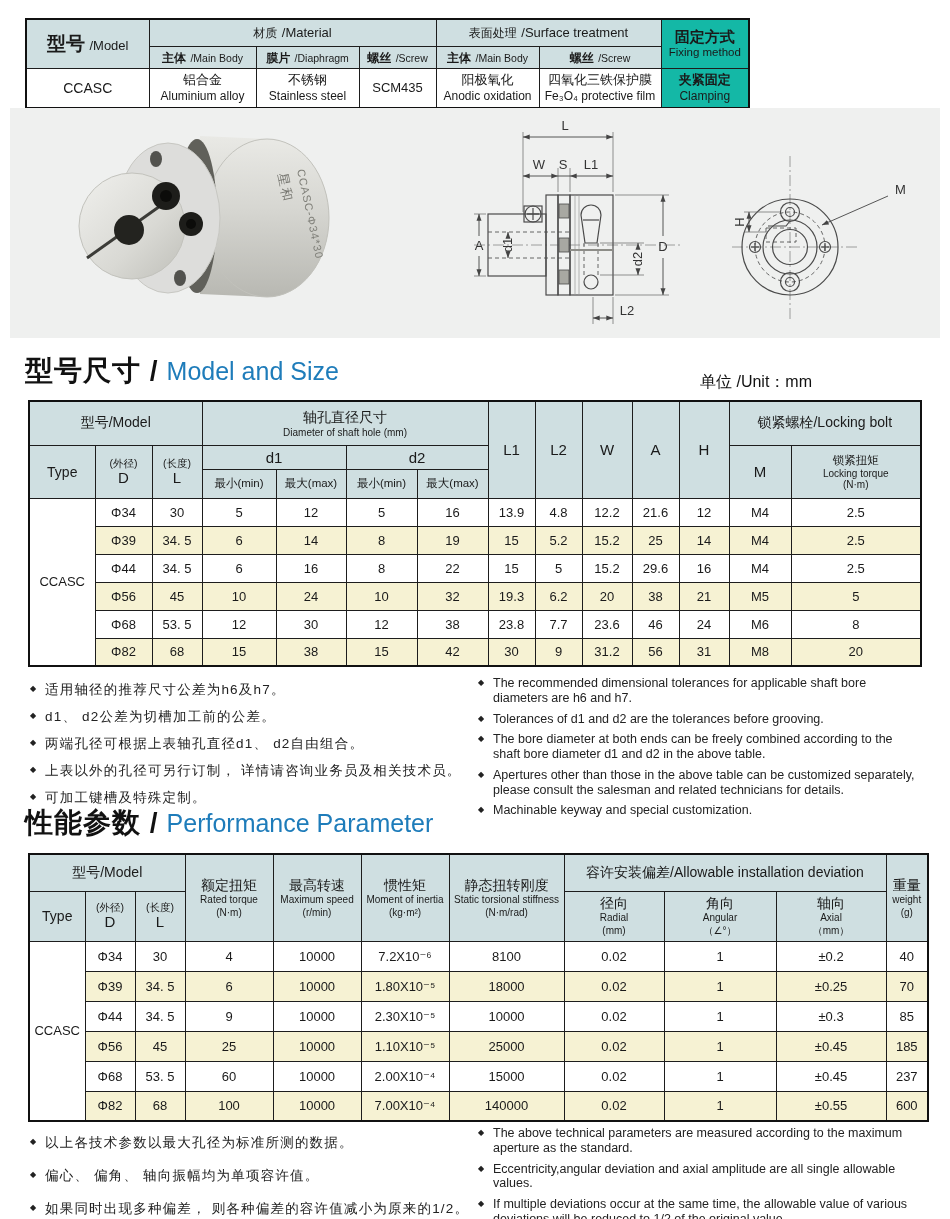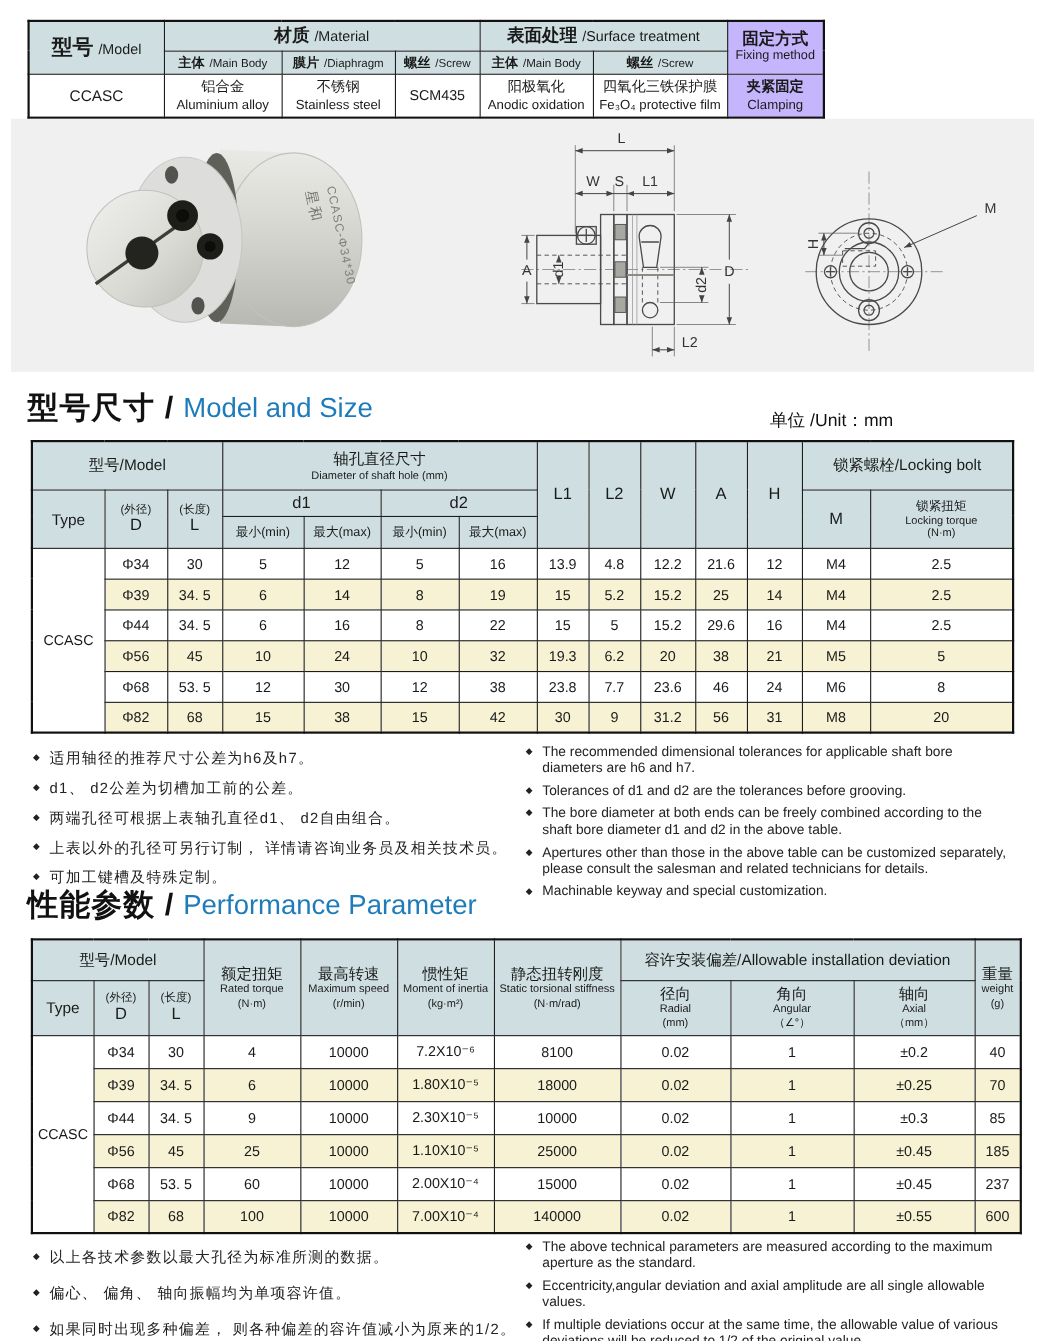--- a/index.html
+++ b/index.html
@@ -4,30 +4,30 @@
 <style>
   *{box-sizing:border-box;margin:0;padding:0}
   body{background:#fff;font-family:"Liberation Sans","DejaVu Sans",sans-serif;color:#1a1a1a}
   .page{position:relative;width:950px;height:1219px;background:#fff;overflow:hidden}
 
   
   table{border-collapse:collapse;table-layout:fixed}
   td,th{border:1.5px solid #1d1d1d;text-align:center;vertical-align:middle;padding:1px 2px;font-weight:normal;overflow:hidden}
   .spec,.tbl1,.tbl2{border:2.5px solid #111}
   .hcell{background:#cfdfe1}
-  .ycell{background:#c4b5fd}
+  .ycell{background:#14b8a6}
   .stripe td{background:#f6f2d3}
   .type-cell{background:#fff;font-size:14px}
 
   
   .spec{position:absolute;left:25px;top:18px;width:723px}
   .spec .r1{height:27px}.spec .r2{height:14px}.spec .r3{height:40px}
   .zh-big{font-size:19px;font-weight:bold}
   .en-mid{font-size:13px}
-  .zh-mid{font-size:16px;font-weight:bold}
+  .zh-mid{font-size:12px;font-weight:normal}
   .zh-sub{font-size:12px;font-weight:bold}
   .en-sub{font-size:10.5px}
   .cell-zh{font-size:13px;line-height:1.25}
   .cell-en{font-size:12px;line-height:1.2}
   .fix-zh{font-size:15px;font-weight:bold;line-height:1.2}
   .fix-en{font-size:11.5px;line-height:1.2}
   .fixd-zh{font-size:13px;font-weight:bold;line-height:1.25}
 
   
   .band{position:absolute;left:10px;top:108px;width:930px;height:230px;background:#eff0ef}

